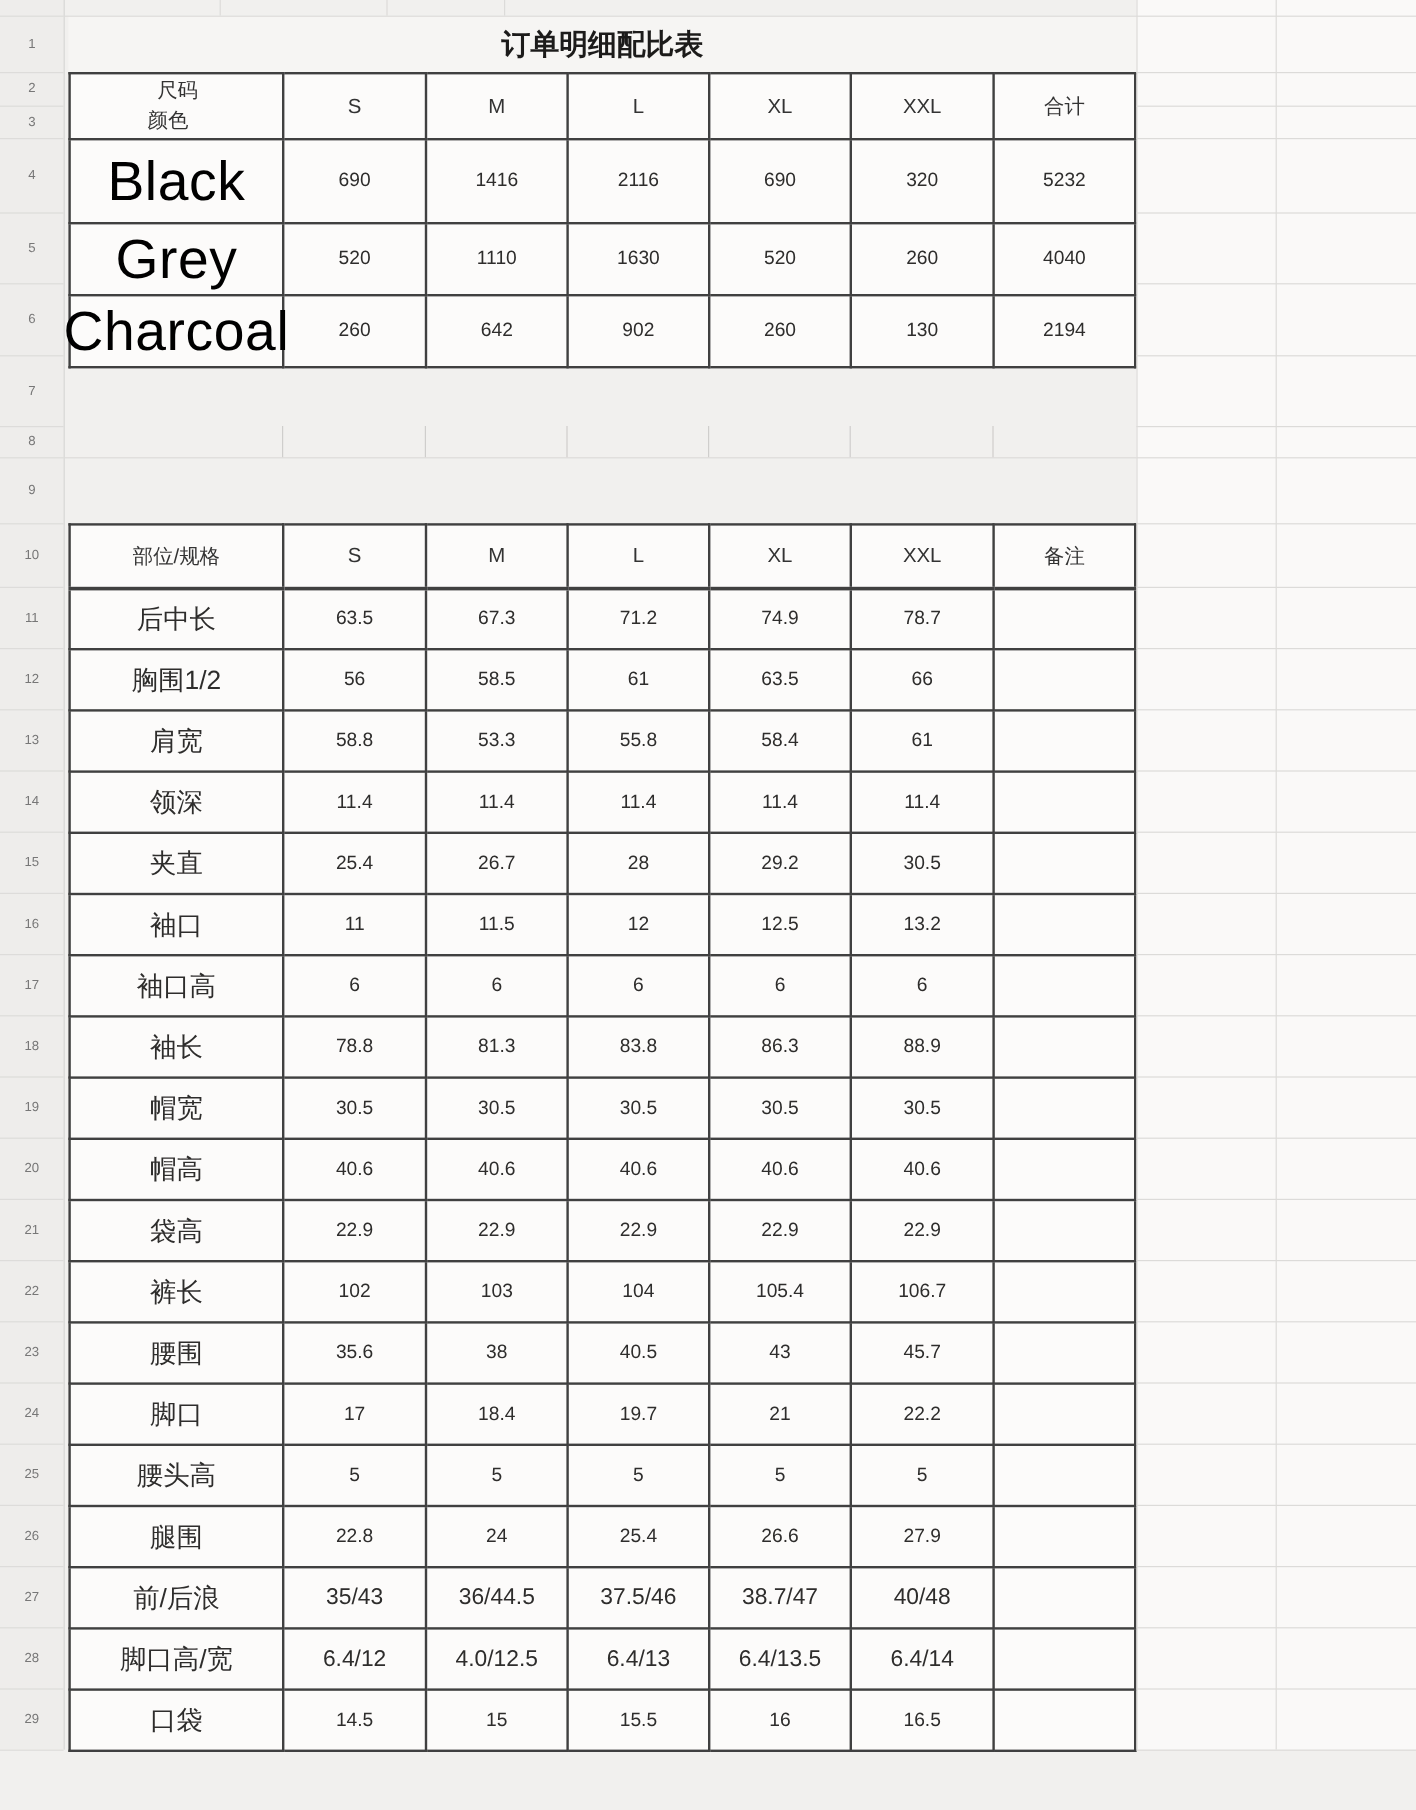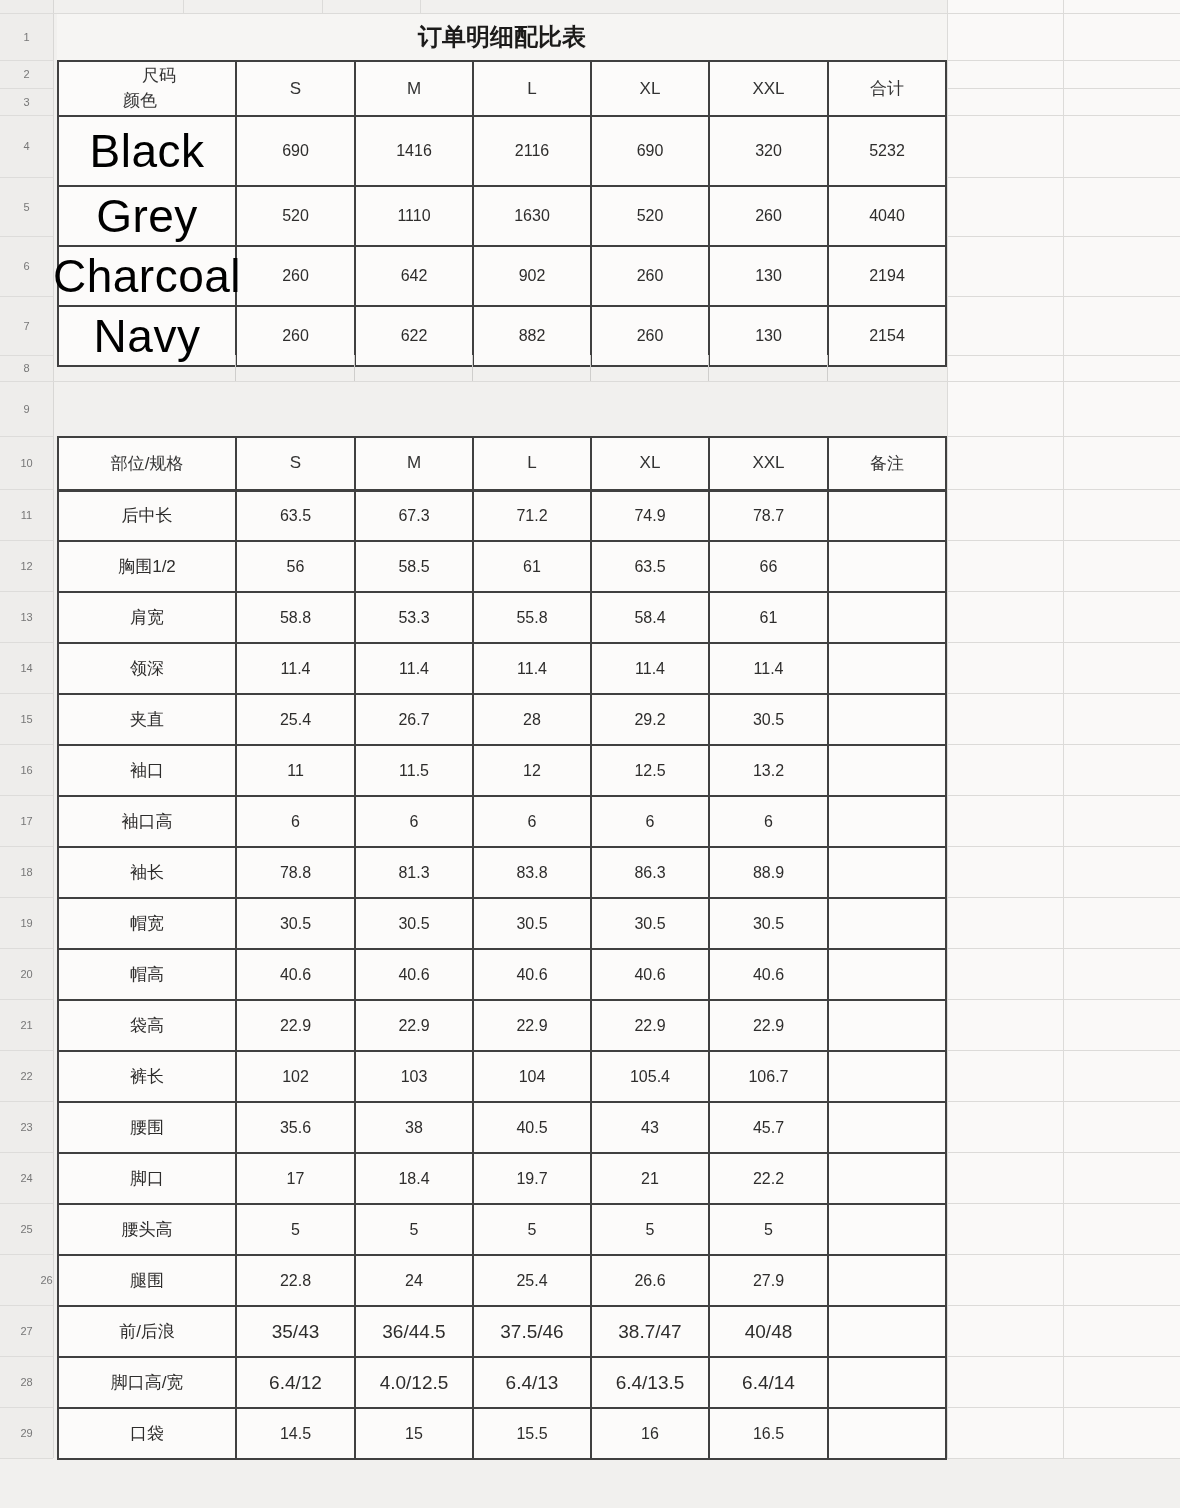--- a/index.html
+++ b/index.html
@@ -26,25 +26,25 @@
   
   table.sheet{position:absolute;left:57px;border-collapse:collapse;table-layout:fixed;background:#fcfbfa;}
   table.sheet td{border:2px solid #404040;text-align:center;vertical-align:middle;
                  color:#2e2d2c;padding:0;overflow:visible;}
   #table1{top:60px;width:890px;}
   #table1 td{font-size:16px;}
   #table1 td.hdr{font-size:17px;color:#333;}
   #table2{top:436px;width:890px;}
   #table2 td{font-size:16px;}
   #table2 td.hdr{font-size:17px;color:#333;border-bottom:3px solid #404040;}
-  #table2 td.lbl{font-size:17px;}
+  #table2 td.lbl{font-size:22px;}
   #table2 tr.big td.val{font-size:19px;}
 
   .corner{line-height:1.45;font-size:16px;}
-  .corner .l1{position:relative;left:12px;display:block;}
+  .corner .l1{position:relative;left:1px;display:block;}
   .corner .l2{position:relative;left:-7px;display:block;}
 
   
   .colorwrap{display:flex;justify-content:center;align-items:center;height:100%;}
   .colorname{white-space:nowrap;font-size:46px;color:#000;letter-spacing:0.5px;
              font-family:"Liberation Sans", sans-serif;}
 
   .row8v{position:absolute;width:1px;background:#cfcecc;top:355px;height:26px;}
   .topv{position:absolute;width:1px;background:#dcdbd9;top:0;height:13px;}
 </style>
@@ -74,21 +74,21 @@
       <div class="rownum" style="top: 744px; height: 51px;">16</div>
       <div class="rownum" style="top: 795px; height: 51px;">17</div>
       <div class="rownum" style="top: 846px; height: 51px;">18</div>
       <div class="rownum" style="top: 897px; height: 51px;">19</div>
       <div class="rownum" style="top: 948px; height: 51px;">20</div>
       <div class="rownum" style="top: 999px; height: 51px;">21</div>
       <div class="rownum" style="top: 1050px; height: 51px;">22</div>
       <div class="rownum" style="top: 1101px; height: 51px;">23</div>
       <div class="rownum" style="top: 1152px; height: 51px;">24</div>
       <div class="rownum" style="top: 1203px; height: 51px;">25</div>
-      <div class="rownum" style="top: 1254px; height: 51px; padding-left: 20px;">26</div>
+      <div class="rownum" style="top: 1254px; height: 51px;">26</div>
       <div class="rownum" style="top: 1305px; height: 51px;">27</div>
       <div class="rownum" style="top: 1356px; height: 51px;">28</div>
       <div class="rownum" style="top: 1407px; height: 51px;">29</div>
       <div class="gutsep" style="top: 13px;"></div>
       <div class="gutsep" style="top: 60px;"></div>
       <div class="gutsep" style="top: 88px;"></div>
       <div class="gutsep" style="top: 115px;"></div>
       <div class="gutsep" style="top: 177px;"></div>
       <div class="gutsep" style="top: 236px;"></div>
       <div class="gutsep" style="top: 296px;"></div>
@@ -173,33 +173,20 @@
             <div class="colorwrap">
               <span class="colorname">Charcoal</span>
             </div>
           </td>
           <td>260</td>
           <td>642</td>
           <td>902</td>
           <td>260</td>
           <td>130</td>
           <td>2194</td>
-        </tr>
-        <tr style="height: 60px;">
-          <td>
-            <div class="colorwrap">
-              <span class="colorname">Navy</span>
-            </div>
-          </td>
-          <td>260</td>
-          <td>622</td>
-          <td>882</td>
-          <td>260</td>
-          <td>130</td>
-          <td>2154</td>
         </tr>
       </tbody>
   </table>
 
 
   <table id="table2" class="sheet">
     <colgroup>
       <col style="width:178px">
         <col style="width:119px">
         <col style="width:118px">

